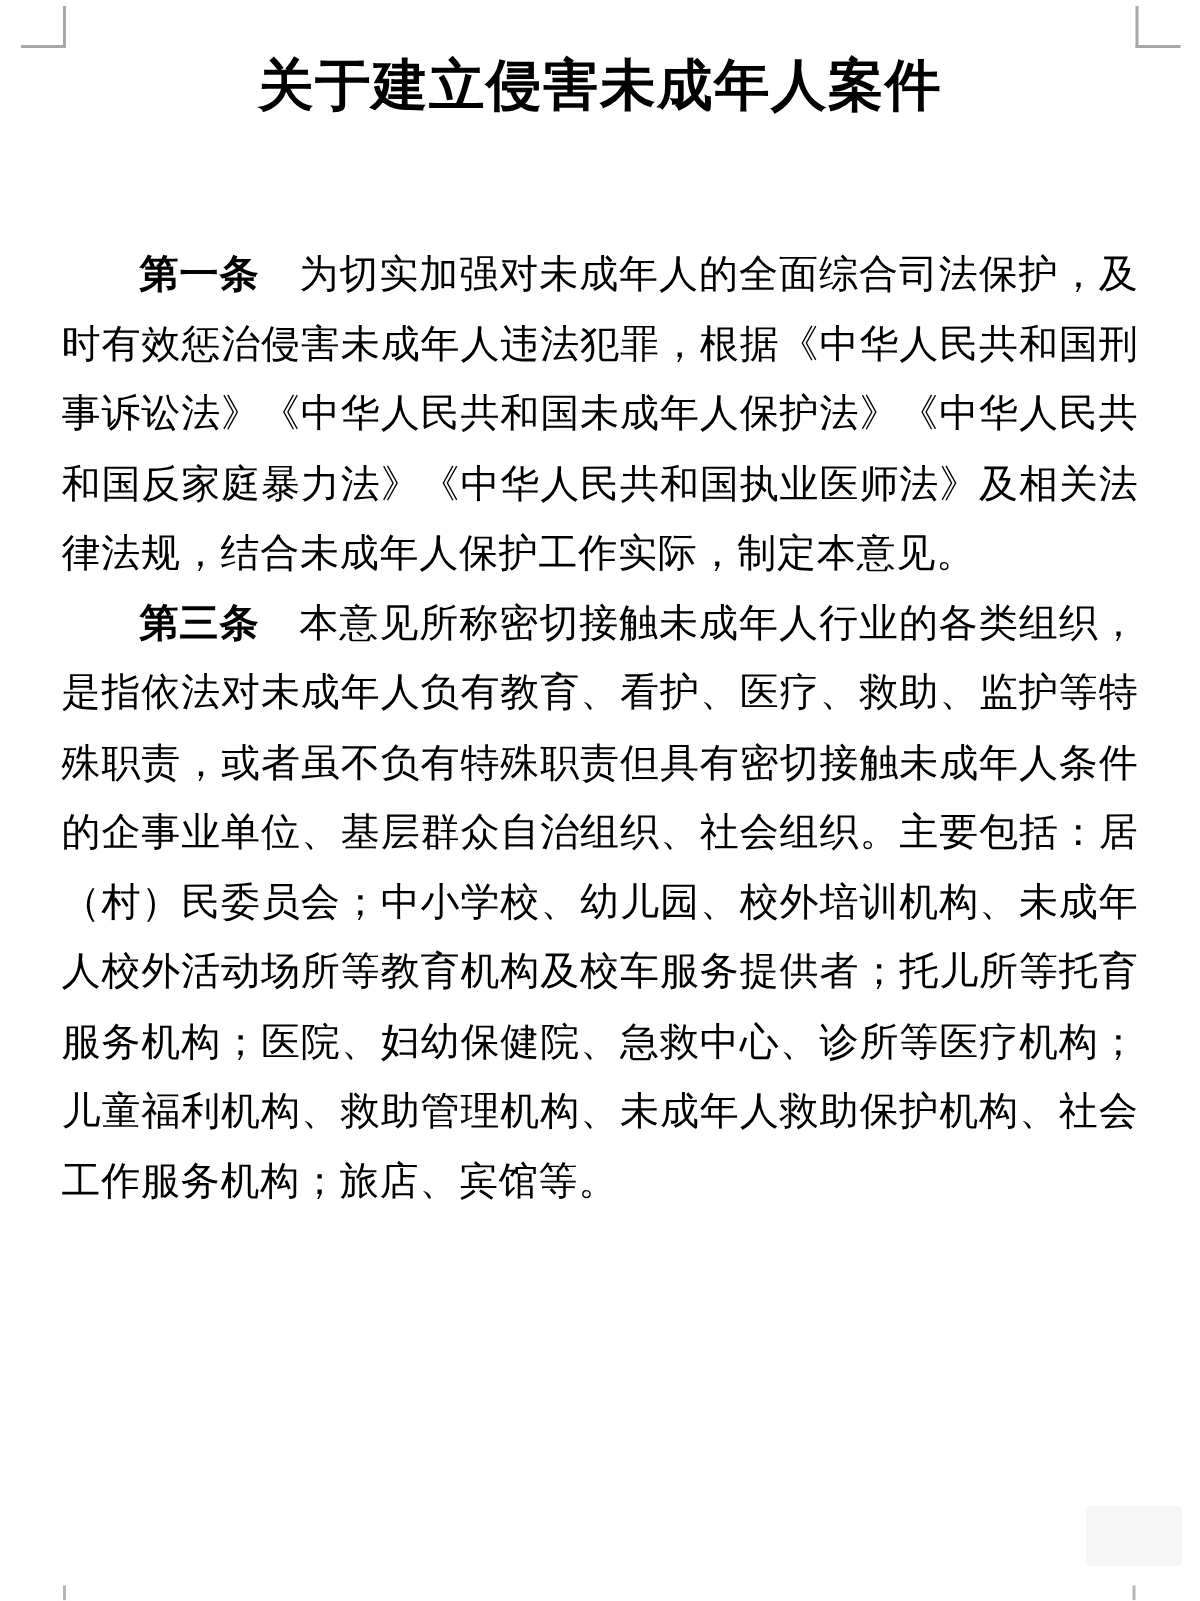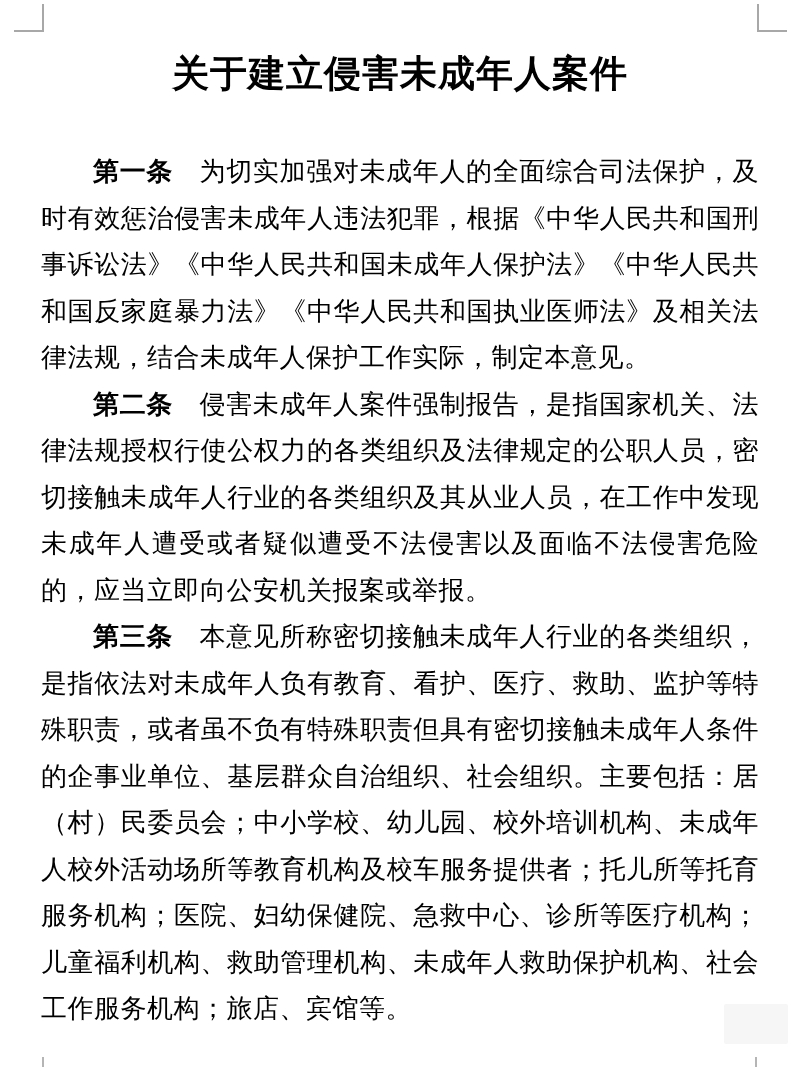--- a/index.html
+++ b/index.html
@@ -40,31 +40,32 @@
   .watermark {
     position: absolute;
     left: 724px; top: 1004px;
     width: 64px; height: 40px;
     background: rgba(190, 190, 190, 0.14);
     border-radius: 2px;
   }
   
   .title {
     margin: 0;
-    padding-top: 51px;
+    padding-top: 35px;
     text-align: center;
     font-size: 37px;
     font-weight: bold;
     line-height: 46px;
     letter-spacing: 1px;
   }
   .title-line { display: block; }
   
   .body {
-    margin: 52px 41px 0 41px;
+    margin: 80px 41px 0 41px;
+    font-family: Liberation Mono, monospace;
   }
   .para {
     margin: 0;
     font-size: 26px;
     line-height: 46.5px;
     text-indent: 2em;
     text-align: justify;
     text-justify: inter-character;
     letter-spacing: 0.5px;
   }
@@ -81,19 +82,18 @@
   <div class="crop crop-tr"></div>
   <div class="crop crop-bl"></div>
   <div class="crop crop-br"></div>
 
   <h1 class="title">
     <span class="title-line">关于建立侵害未成年人案件</span>
   </h1>
 
   <div class="body">
     <p class="para"><span class="article-label">第一条</span><span>　为切实加强对未成年人的全面综合司法保护，及时有效惩治侵害未成年人违法犯罪，根据《中华人民共和国刑事诉讼法》《中华人民共和国未成年人保护法》《中华人民共和国反家庭暴力法》《中华人民共和国执业医师法》及相关法律法规，结合未成年人保护工作实际，制定本意见。</span></p>
-    <p class="para"><span class="article-label">第二条</span><span>　侵害未成年人案件强制报告，是指国家机关、法律法规授权行使公权力的各类组织及法律规定的公职人员，密切接触未成年人行业的各类组织及其从业人员，在工作中发现未成年人遭受或者疑似遭受不法侵害以及面临不法侵害危险的，应当立即向公安机关报案或举报。</span></p>
     <p class="para"><span class="article-label">第三条</span><span>　本意见所称密切接触未成年人行业的各类组织，是指依法对未成年人负有教育、看护、医疗、救助、监护等特殊职责，或者虽不负有特殊职责但具有密切接触未成年人条件的企事业单位、基层群众自治组织、社会组织。主要包括：居（村）民委员会；中小学校、幼儿园、校外培训机构、未成年人校外活动场所等教育机构及校车服务提供者；托儿所等托育服务机构；医院、妇幼保健院、急救中心、诊所等医疗机构；儿童福利机构、救助管理机构、未成年人救助保护机构、社会工作服务机构；旅店、宾馆等。</span></p>
   </div>
 
   <div class="watermark"></div>
 
 </div>
 
 </body></html>

